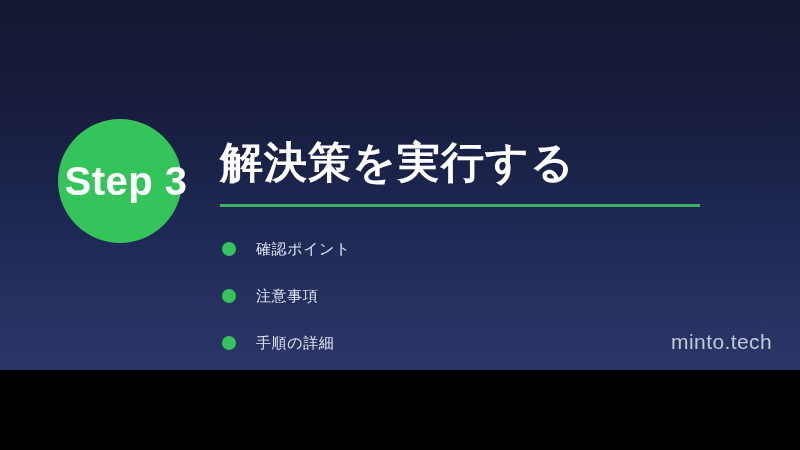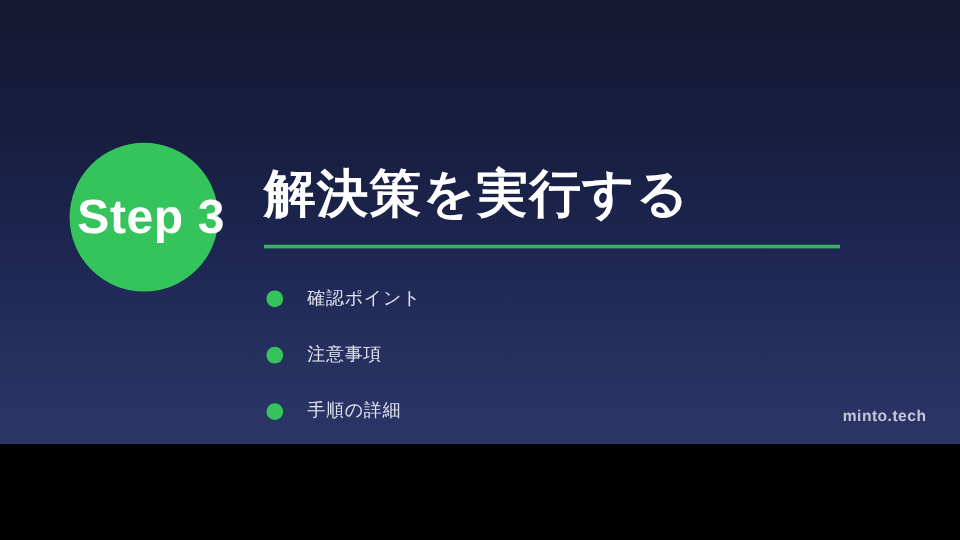--- a/index.html
+++ b/index.html
@@ -101,22 +101,22 @@
     color: #e2e6f2;
     letter-spacing: 0.6px;
     line-height: 1;
   }
 
   
   #watermark {
     position: absolute;
     right: 28px;
     bottom: 16px;
-    font-size: 13px;
-    font-weight: 700;
+    font-size: 21px;
+    font-weight: 400;
     color: #c2c8dc;
     letter-spacing: 0.4px;
   }
 </style>
 </head>
 <body>
 
 <div id="slide">
 
   <div id="step-badge">

